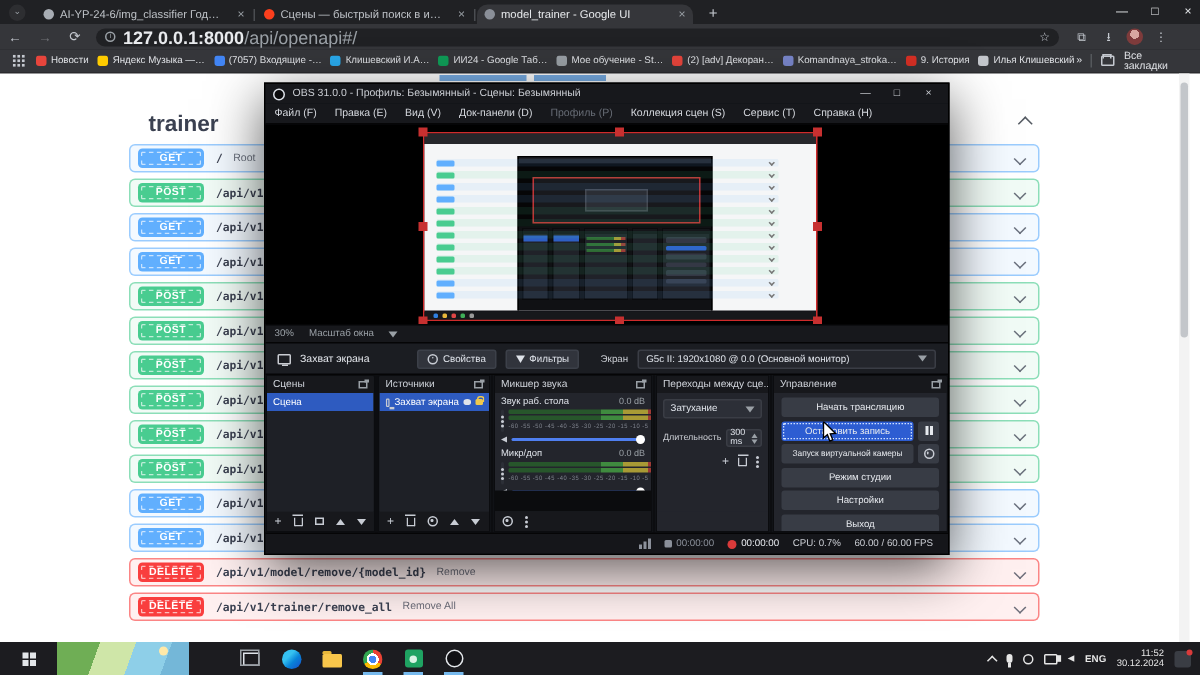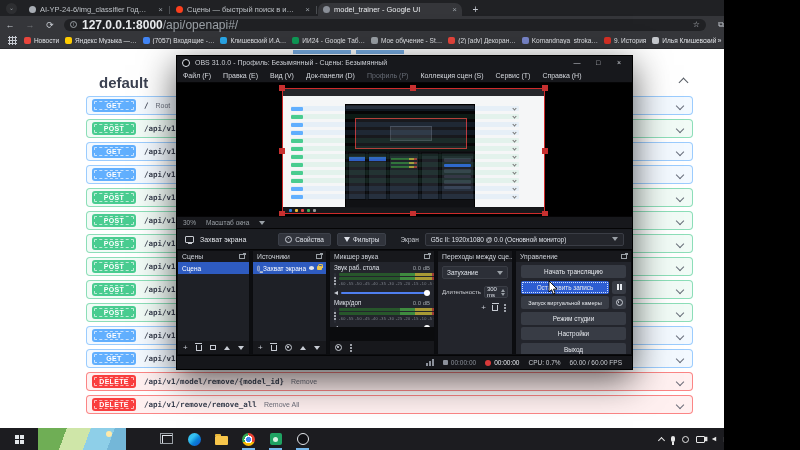--- a/index.html
+++ b/index.html
@@ -1,19 +1,19 @@
 <!DOCTYPE html>
 <html><head>
 <meta charset="utf-8">
 <style>
   *{box-sizing:border-box;margin:0;padding:0}
   html,body{width:800px;height:450px;overflow:hidden;background:#000;
     font-family:"Liberation Sans","DejaVu Sans",sans-serif;}
   .abs{position:absolute}
-  #screen{position:relative;width:724px;height:450px;background:#202124;overflow:hidden}
+  #screen{position:relative;width:800px;height:450px;background:#202124;overflow:hidden}
 
   
   #tabstrip{left:0;top:0;width:800px;height:16px;background:#202124}
   .tabsearch{left:6px;top:3px;width:11px;height:11px;border-radius:50%;background:#2d2e31;color:#9aa0a6;
     font-size:6px;line-height:11px;text-align:center}
   .tab{position:absolute;top:3px;height:13px;border-radius:7px 7px 0 0;display:flex;align-items:center;
     padding:0 5px;gap:4px;width:144px;color:#bdc1c6;font-size:7.5px}
   .tab.active{background:#35363a;color:#e8eaed}
   .tab .fav{width:7px;height:7px;border-radius:50%;flex:0 0 auto}
   .tab .t{flex:1;white-space:nowrap;overflow:hidden;text-overflow:ellipsis}
@@ -321,21 +321,21 @@
       <span>»</span>
       <span class="sep"></span>
       <span class="folder-ic"></span>
       <span>Все закладки</span>
     </div>
   </div>
 
   <div class="abs" id="page">
     <div class="abs linkfrag" style="left:293px;width:58px"></div>
     <div class="abs linkfrag" style="left:356px;width:48px"></div>
-    <div class="abs" id="swagger-title">default</div>
+    <div class="abs" id="swagger-title">trainer</div>
     <div class="abs" id="section-collapse"></div>
     <div class="abs" id="endpoints">
         <div class="ep" style="border-color: rgba(97, 175, 254, 0.6); background: rgba(97, 175, 254, 0.08);">
           <div class="pill" style="background: rgb(97, 175, 254);">GET</div>
           <div class="pth">/</div>
           <div class="dsc">Root</div>
           <div class="chev"></div>
         </div>
         <div class="ep" style="border-color: rgba(73, 204, 144, 0.6); background: rgba(73, 204, 144, 0.08);">
           <div class="pill" style="background: rgb(73, 204, 144);">POST</div>
@@ -393,21 +393,21 @@
           <div class="chev"></div>
         </div>
         <div class="ep" style="border-color: rgba(249, 62, 62, 0.6); background: rgba(249, 62, 62, 0.08);">
           <div class="pill" style="background: rgb(249, 62, 62);">DELETE</div>
           <div class="pth">/api/v1/model/remove/{model_id}</div>
           <div class="dsc">Remove</div>
           <div class="chev"></div>
         </div>
         <div class="ep" style="border-color: rgba(249, 62, 62, 0.6); background: rgba(249, 62, 62, 0.08);">
           <div class="pill" style="background: rgb(249, 62, 62);">DELETE</div>
-          <div class="pth">/api/v1/remove/remove_all</div>
+          <div class="pth">/api/v1/trainer/remove_all</div>
           <div class="dsc">Remove All</div>
           <div class="chev"></div>
         </div>
       </div>
     <div class="abs" id="pg-scroll">
       <div class="abs" id="pg-thumb"></div>
     </div>
   </div>
 
   <div class="abs" id="obs">

